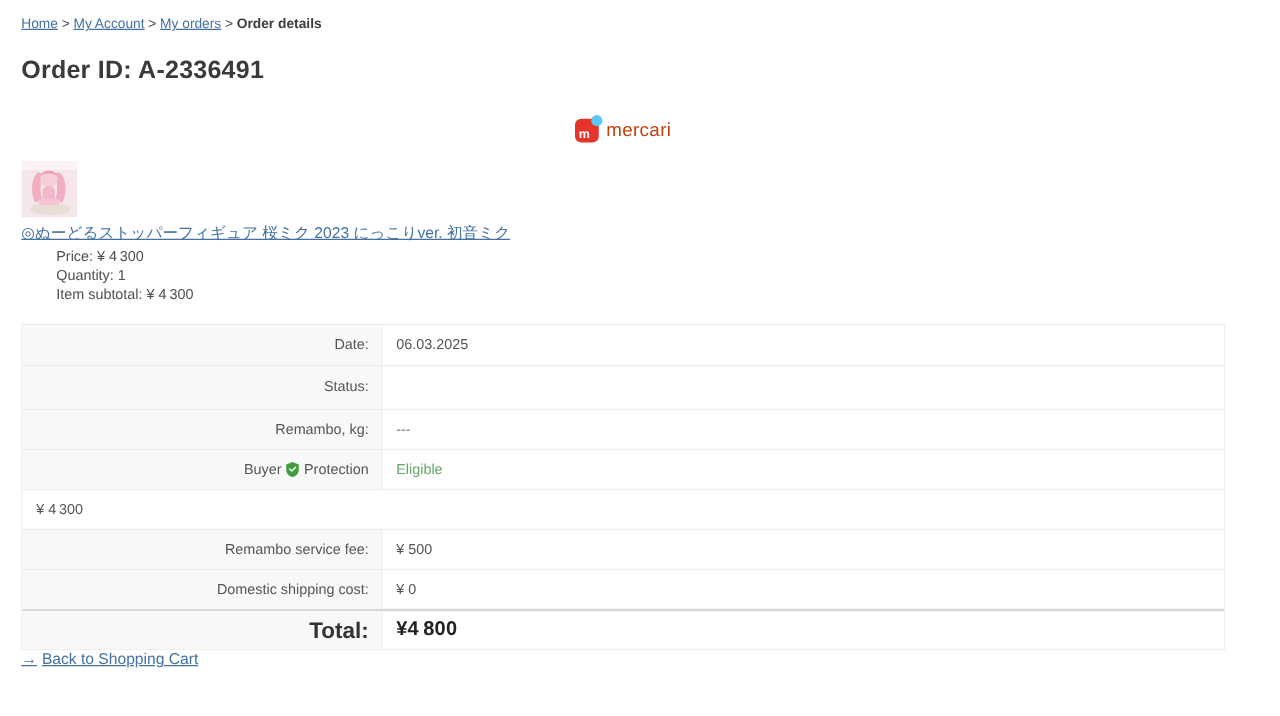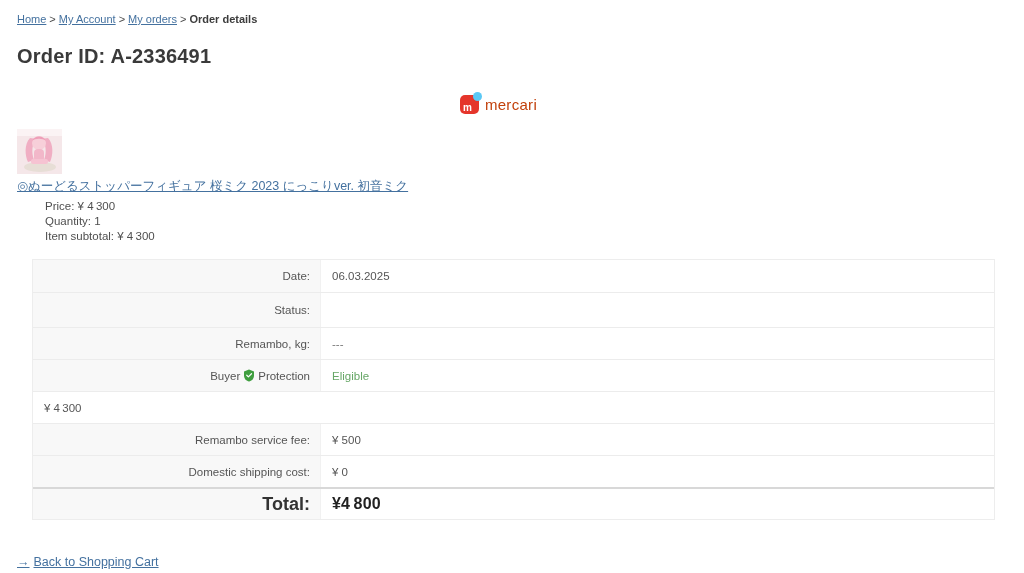--- a/index.html
+++ b/index.html
@@ -29,40 +29,40 @@
   .logo-dot { position: absolute; top: -3px; right: -3px; width: 9px; height: 9px; border-radius: 50%; background: #5bc8f5; }
   .logo-text { font-size: 15px; font-weight: 400; color: #c2410c; letter-spacing: .3px; margin-left: 6px; }
 
   
   .product { margin-top: 15px; }
   .product-thumb { width: 45px; height: 45px; display: block; cursor: pointer; }
   .product-link { display: inline-block; margin-top: 4px; font-size: 12.5px; color: #44719f; text-decoration: underline; cursor: pointer; }
   .product-details { margin: 4px 0 0 28px; font-size: 11.5px; line-height: 15px; color: #4f4f4f; }
 
   
-  .order-table { margin-top: 15px; width: 963px; border: 1px solid #ededed; margin-left: 15px; }
+  .order-table { margin-top: 15px; width: 963px; border: 1px solid #ededed; }
   .trow { display: flex; min-height: 32px; border-top: 1px solid #ececec; background: #fff; }
   .trow:first-child { border-top: none; }
   .trow.status-row { min-height: 35px; }
   .trow.total-row { border-top: 2px solid #d8d8d8; }
   .tlabel {
     width: 288px; background: #f8f8f8; border-right: 1px solid #f1f1f1;
     display: flex; align-items: center; justify-content: flex-end;
     padding-right: 10px; font-size: 11.5px; color: #555; text-align: right;
   }
   .tvalue { flex: 1; display: flex; align-items: center; padding-left: 11px; font-size: 11.5px; color: #555; }
   .total-row .tlabel { font-size: 18px; font-weight: 700; color: #333; background: #f8f8f8; }
   .total-row .tvalue { font-size: 16px; font-weight: 700; color: #222; letter-spacing: .2px; }
   .status-highlight { border: 3px solid #e8432c; padding: 3px 6px; background: #fff; color: #555; }
   .eligible { color: #67a767; }
   .muted { color: #777; }
   .shield-icon { width: 12px; height: 13px; margin: 0 3px; vertical-align: -2px; }
 
   
-  .footer-links { margin-top: 35px; font-size: 12.5px; }
+  .footer-links { font-size: 12.5px; }
   .back-link { color: #44719f; text-decoration: underline; cursor: pointer; }
   .back-link .arrow { margin-right: 4px; }
 </style>
 </head>
 <body>
 
 <div class="page">
 
   <nav class="breadcrumb">
     <a class="bc-link" href="#">Home</a><span class="bc-sep">&gt;</span><a class="bc-link" href="#">My Account</a><span class="bc-sep">&gt;</span><a class="bc-link" href="#">My orders</a><span class="bc-sep">&gt;</span><span class="bc-current">Order details</span>

